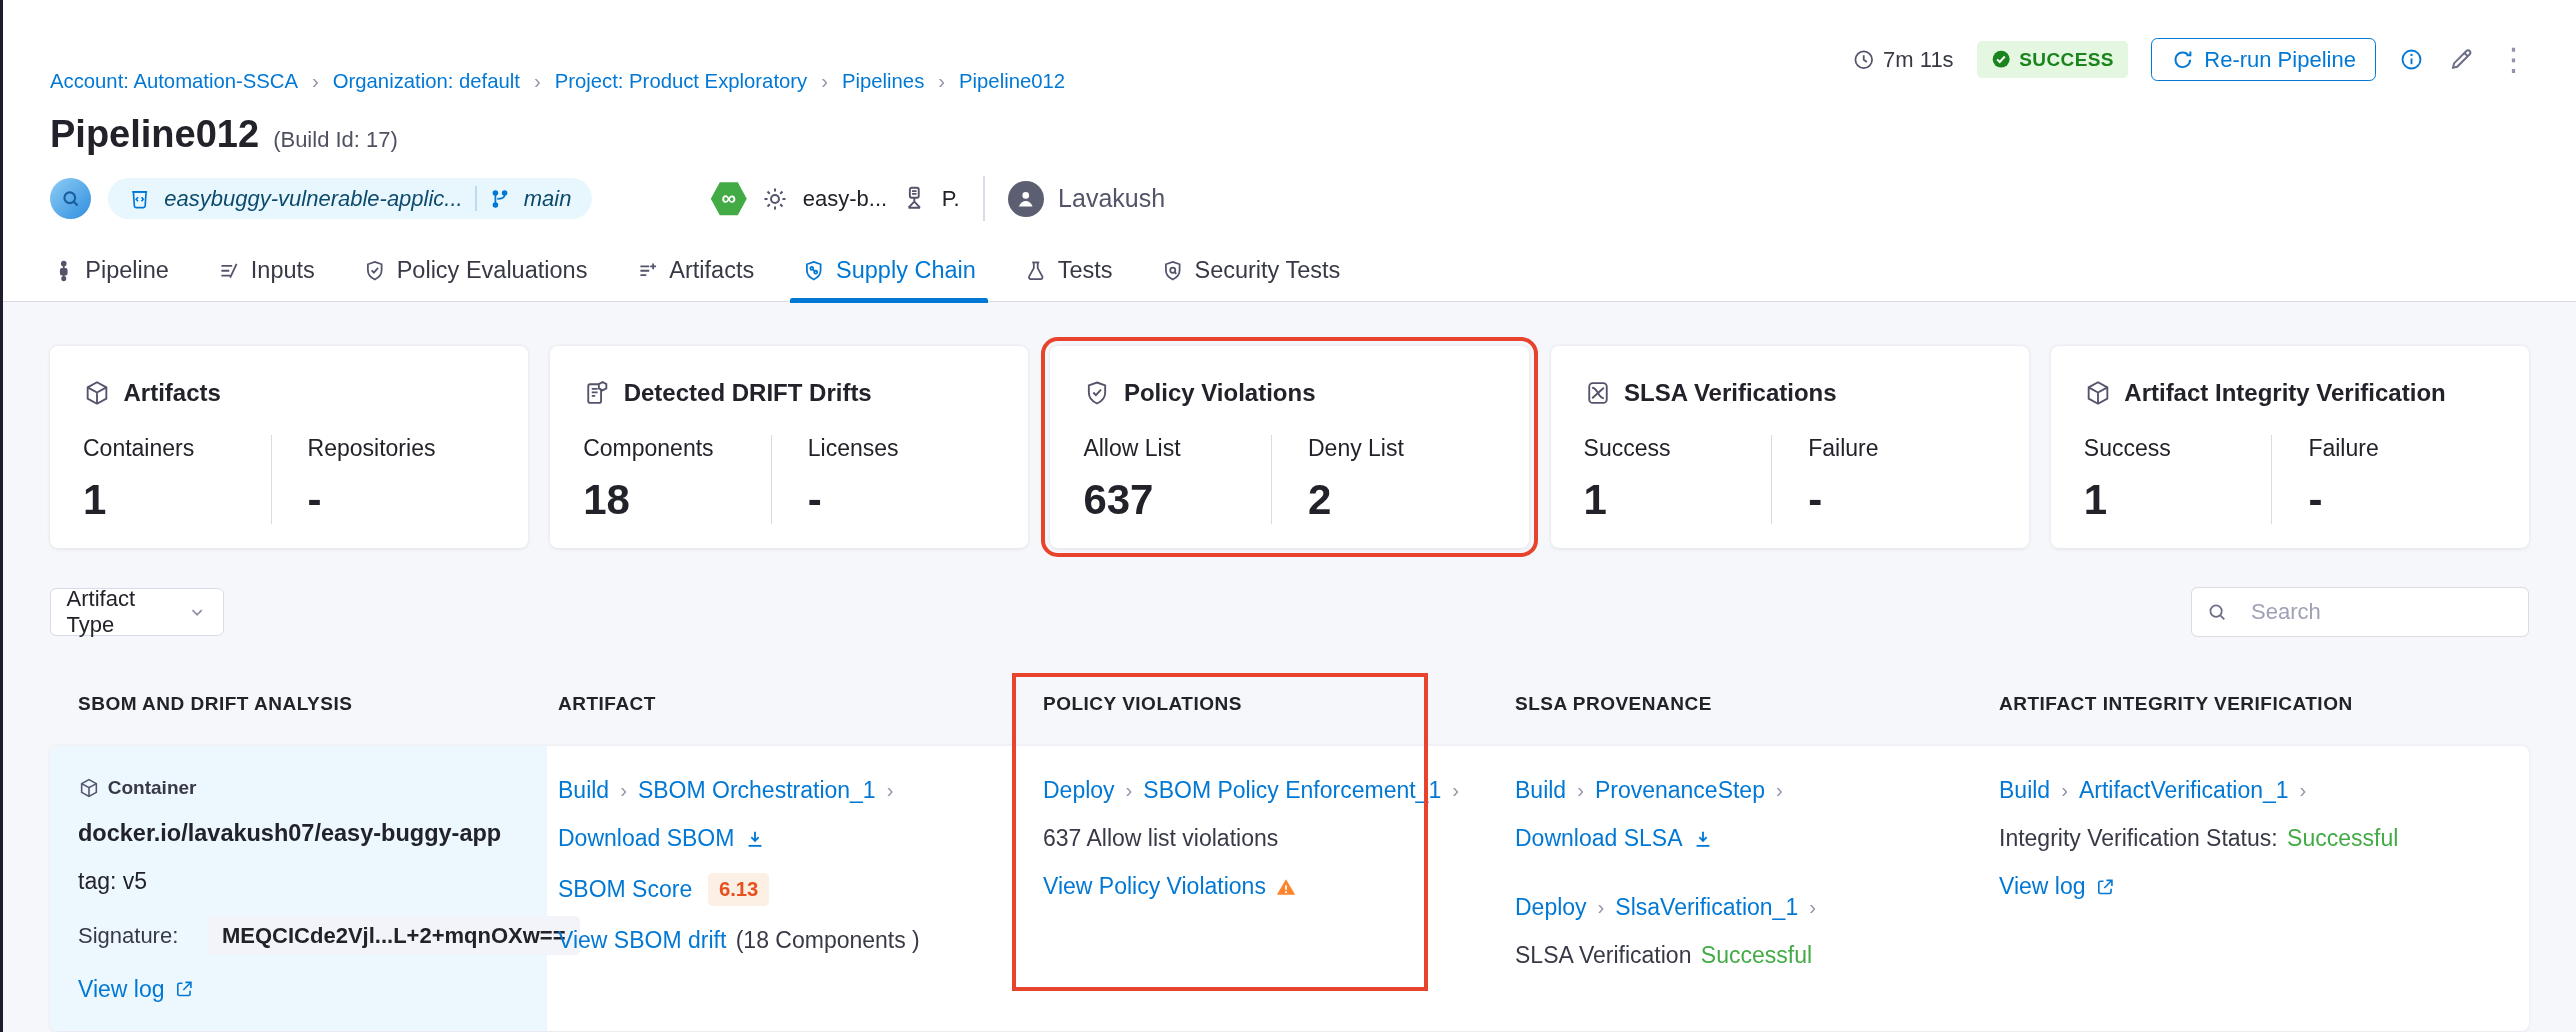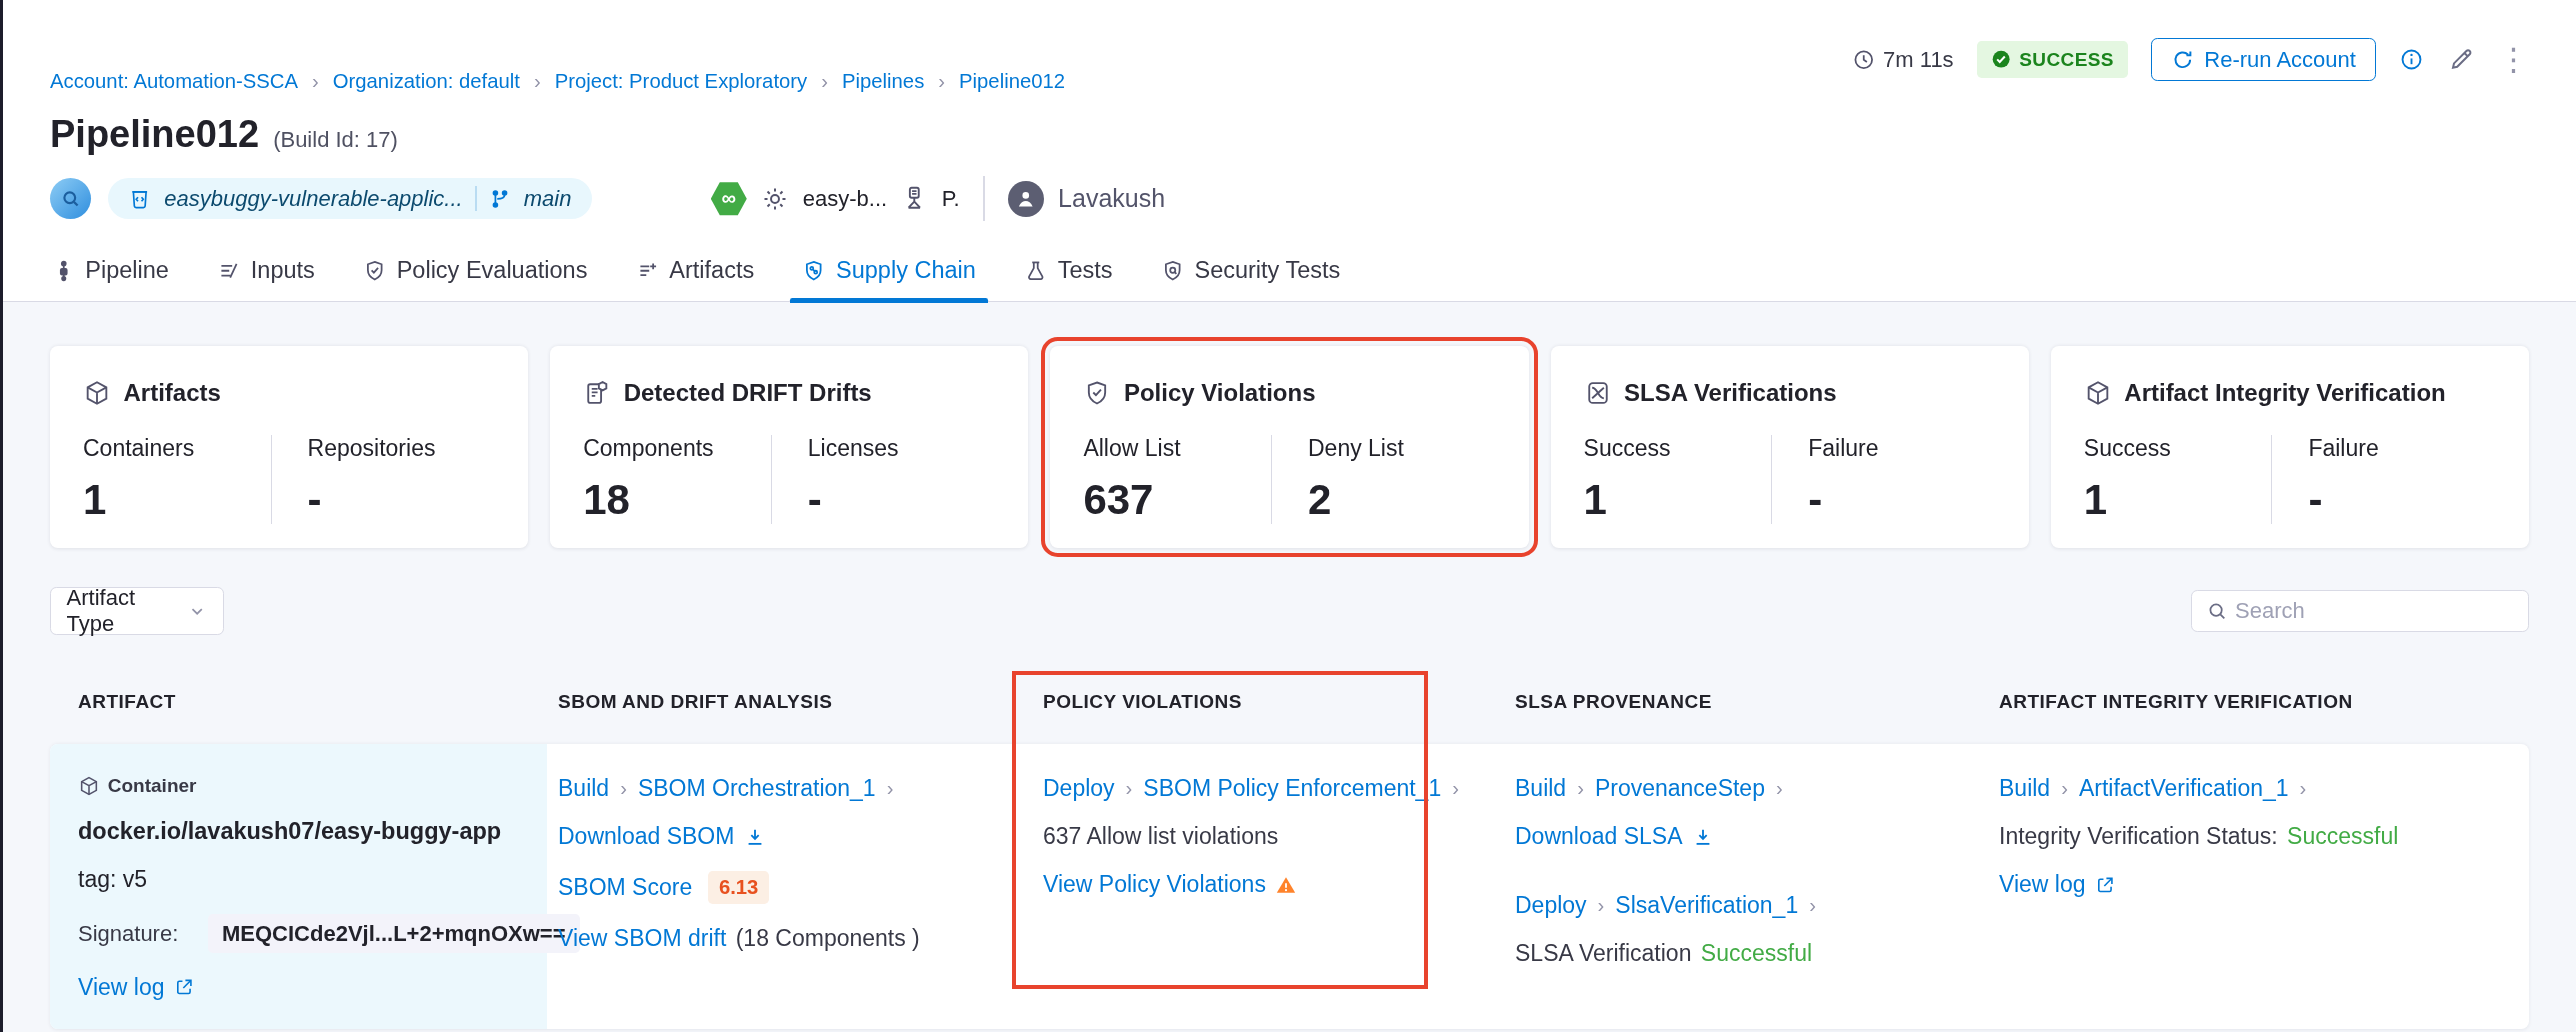--- a/index.html
+++ b/index.html
@@ -54,21 +54,21 @@
   .card-stats { display:flex; margin-top:28px; }
   .stat { flex:1; }
   .stat + .stat { border-left:1.6px solid #d9dae5; padding-left:36px; }
   .stat-label { font-size:23px; color:#22222a; }
   .stat-value { font-size:42px; font-weight:bold; color:#22222a; margin-top:14px; }
 
   
   .filter-row { display:flex; align-items:center; justify-content:space-between; margin-top:39px; }
   .select-box { display:flex; align-items:center; justify-content:space-between; width:174px; height:48px; background:#fff; border:1.6px solid #d9dae5; border-radius:6.3px; padding:0 15.6px; font-size:22px; color:#22222a; cursor:pointer; }
   .select-box .chev { color:#9293a8; display:flex; }
-  .search-box { display:flex; align-items:center; gap:7px; width:338px; height:42px; background:#fff; border:1.6px solid #d9dae5; border-radius:6.3px; padding:0 14px; color:#9293a8; }
+  .search-box { display:flex; align-items:center; gap:23px; width:338px; height:50px; background:#fff; border:1.6px solid #d9dae5; border-radius:6.3px; padding:0 14px; color:#9293a8; }
   .search-box input { border:none; outline:none; font-size:22px; color:#383946; width:100%; font-family:inherit; background:transparent; }
   .search-box input::placeholder { color:#9fa1b5; }
 
   
   .table-wrap { margin-top:36px; position:relative; }
   .tbl-grid { display:grid; grid-template-columns:497px 485px 472px 484px 1fr; }
   .tbl-head { padding:20.3px 0 31px; }
   .tbl-head .th { font-size:19px; font-weight:bold; letter-spacing:0.5px; color:#22222a; padding-left:11px; }
   .tbl-head .th:first-child { padding-left:28px; }
   .row-card { background:#fff; border-radius:7.8px; box-shadow:0 0.8px 3.9px rgba(40,41,61,.08); min-height:254px; }
@@ -127,21 +127,21 @@
           </span>
           <span>SUCCESS</span>
         </div>
         <button class="rerun-btn">
           <span style="display:flex;">
             <svg width="23.5" height="23.5" viewBox="0 0 24 24" fill="none" stroke="#0278d5" stroke-width="2">
                 <path d="M19.5 12a7.5 7.5 0 1 1-2.2-5.3"></path>
                 <path d="M19.8 3.5v4h-4"></path>
               </svg>
           </span>
-          <span>Re-run Account</span>
+          <span>Re-run Pipeline</span>
         </button>
         <span class="icon-btn">
           <svg width="25" height="25" viewBox="0 0 24 24" fill="none" stroke="#0278d5" stroke-width="1.8">
               <circle cx="12" cy="12" r="8.6"></circle>
               <path d="M12 11v5.5"></path>
               <circle cx="12" cy="7.6" r="1.15" fill="#0278d5" stroke="none"></circle>
             </svg>
         </span>
         <button class="icon-btn">
           <svg width="26.6" height="26.6" viewBox="0 0 24 24" fill="none" stroke="#6b6d85" stroke-width="1.8">
@@ -420,22 +420,22 @@
             </svg>
         </span>
         <input type="text" placeholder="Search" style="">
       </div>
     </div>
 
     <div class="table-wrap">
       <div class="col-highlight"></div>
 
       <div class="tbl-grid tbl-head">
+        <div class="th">SBOM AND DRIFT ANALYSIS</div>
         <div class="th">ARTIFACT</div>
-        <div class="th">SBOM AND DRIFT ANALYSIS</div>
         <div class="th">POLICY VIOLATIONS</div>
         <div class="th">SLSA PROVENANCE</div>
         <div class="th">ARTIFACT INTEGRITY VERIFICATION</div>
       </div>
 
       <div class="tbl-grid row-card">
 
         <div class="cell">
           <div class="line type-badge">
             <span style="display:flex;color:#53536b;">

